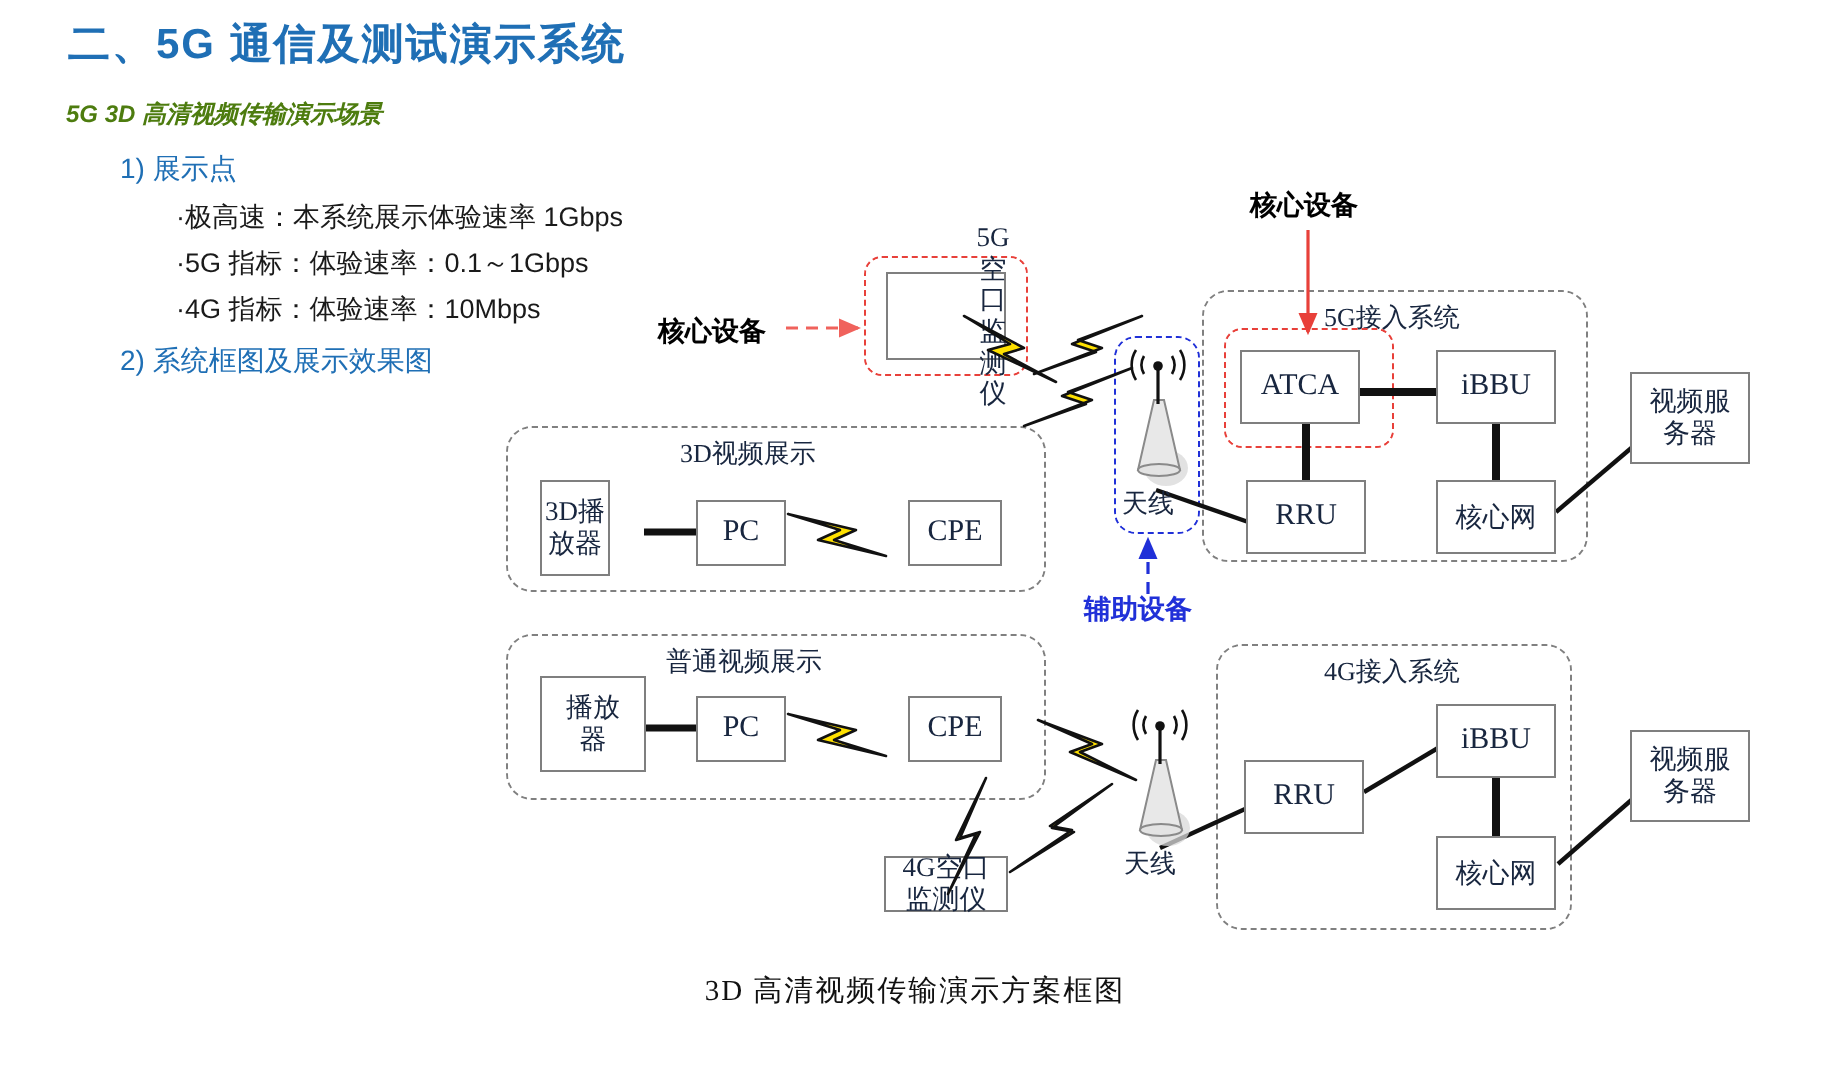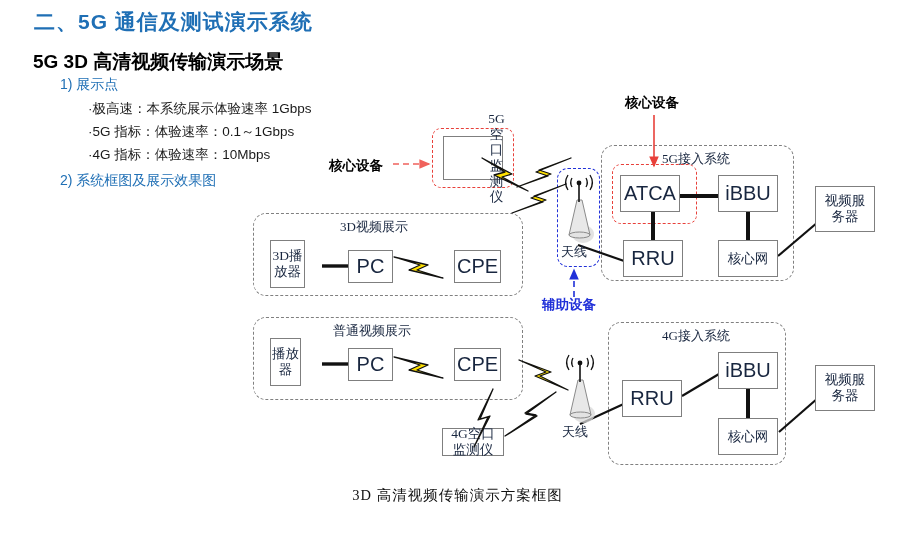--- a/index.html
+++ b/index.html
@@ -10,22 +10,23 @@
   .abs{position:absolute;}
 
   
   #main-title{
     left:34px;top:8px;
     font-size:21px;font-weight:bold;color:#1f6fb5;
     letter-spacing:1px;white-space:nowrap;
   }
   #sub-title{
     left:33px;top:49px;
-    font-size:19px;font-weight:bold;color:#000000;
+    font-size:12px;font-weight:bold;color:#4d7c0f;
     white-space:nowrap;
+    font-style:italic;
   }
   .list-l1{
     font-size:14px;color:#1f6fb5;white-space:nowrap;
   }
   .list-l2{
     font-size:13.5px;color:#1a1a1a;white-space:nowrap;
   }
   #item-1{left:60px;top:76px;}
   #item-b1{left:88px;top:100px;}
   #item-b2{left:88px;top:123px;}
@@ -38,21 +39,21 @@
     border:1px solid #7f7f7f;
     background:#ffffff;
     display:flex;align-items:center;justify-content:center;
     text-align:center;
     font-family:"Liberation Serif","DejaVu Serif",serif;
     color:#18263f;
     line-height:1.15;
     z-index:6;
   }
   .box.cjk{font-size:13.5px;}
-  .box.latin{font-size:20px;font-family:Liberation Sans, sans-serif;justify-content:center;}
+  .box.latin{font-size:15px;font-family:Liberation Serif, serif;justify-content:center;}
 
   
   .grp{
     box-sizing:border-box;border:1.3px dashed #808080;border-radius:13px;z-index:2;
   }
   .grp-title{
     font-family:"Liberation Serif","DejaVu Serif",serif;
     font-size:13px;color:#18263f;white-space:nowrap;z-index:3;
   }
   .grp-red{
@@ -230,21 +231,21 @@
 <div class="abs box cjk" style="left:442px;top:428px;width:62px;height:28px;">
   <span style="white-space:pre-line;">4G空口
 监测仪</span>
 </div>
 
 <div class="abs box cjk" style="left:270px;top:240px;width:35px;height:48px;">
   <span style="white-space:pre-line;">3D播
 放器</span>
 </div>
 
-<div class="abs box cjk" style="left:270px;top:338px;width:31px;height:48px;">
+<div class="abs box cjk" style="left:270px;top:338px;width:53px;height:48px;">
   <span style="white-space:pre-line;">播放
 器</span>
 </div>
 
 <div class="abs box latin" style="left:348px;top:250px;width:45px;height:33px;">
   <span>PC</span>
 </div>
 
 <div class="abs box latin" style="left:348px;top:348px;width:45px;height:33px;">
   <span>PC</span>

